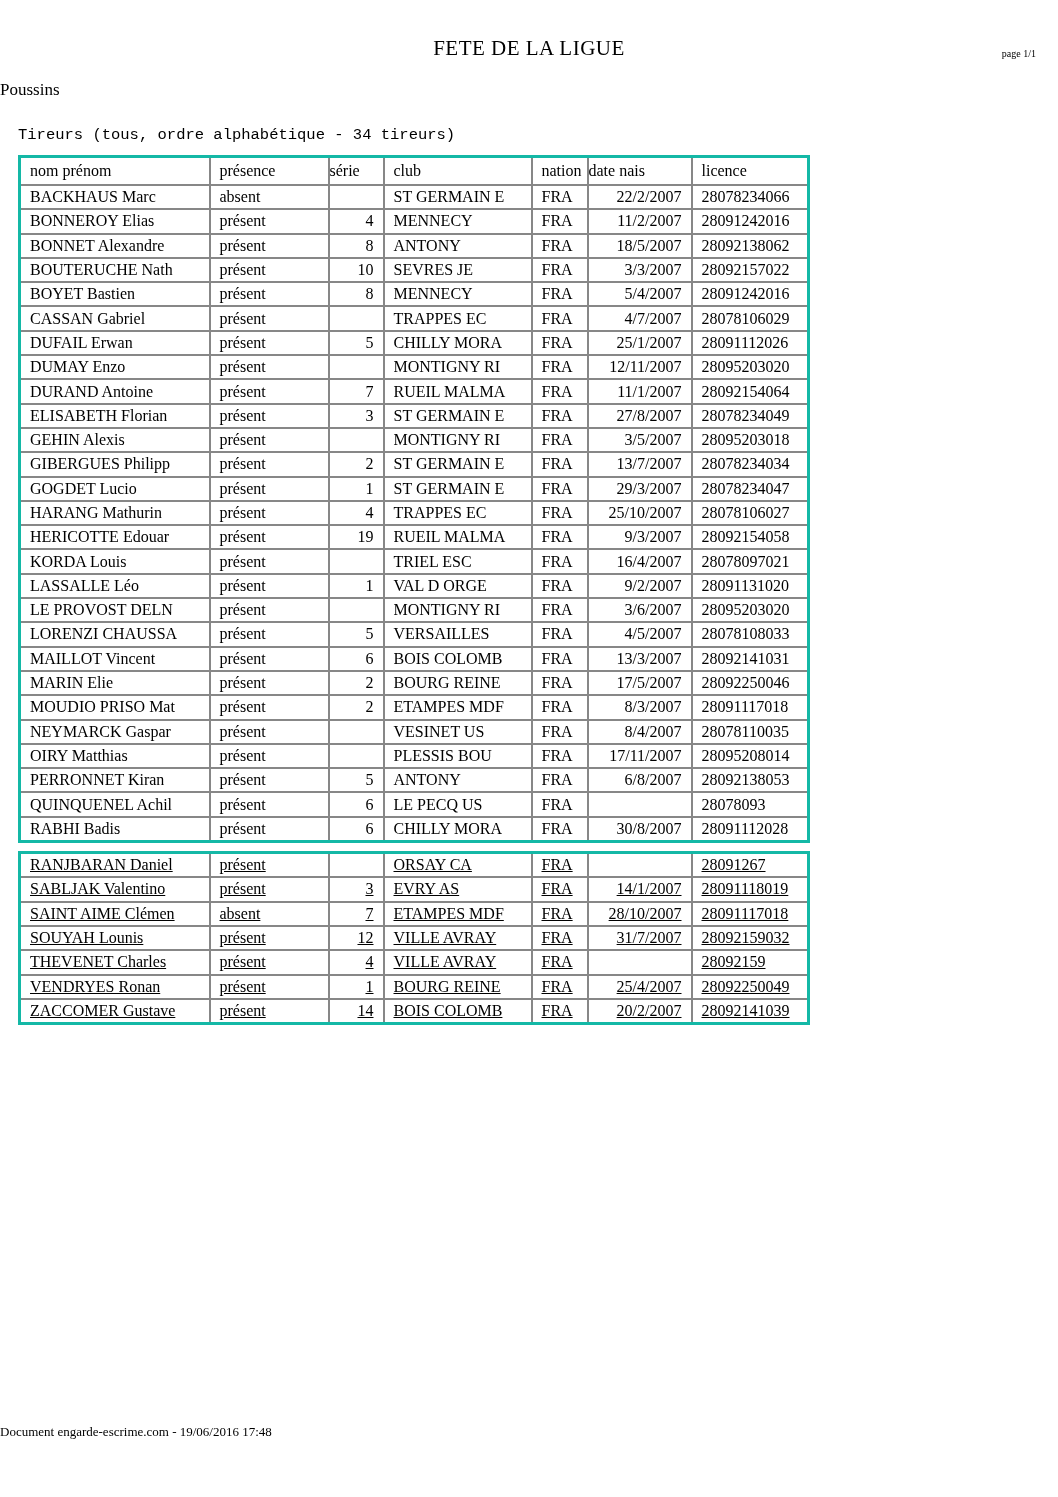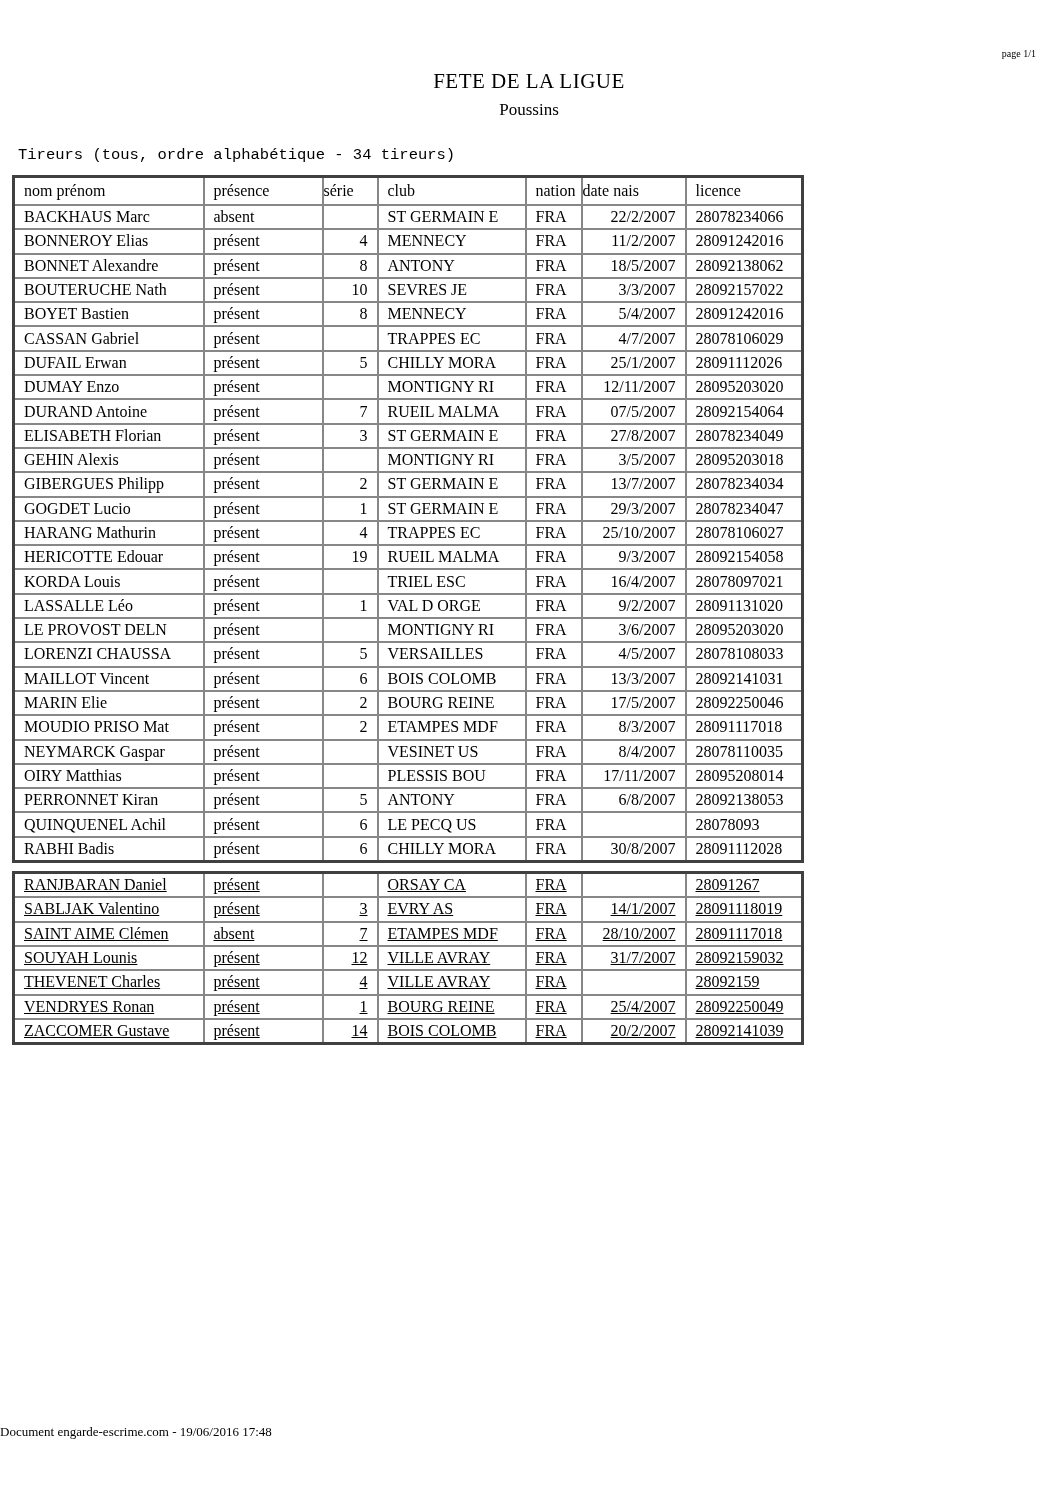--- a/index.html
+++ b/index.html
@@ -17,39 +17,39 @@
     overflow: hidden;
   }
   .page-number {
     position: absolute;
     top: 48px;
     right: 22px;
     font-size: 10px;
   }
   .title {
     text-align: center;
-    padding-top: 69px;
+    padding-top: 36px;
     font-size: 21px;
     letter-spacing: 0.5px;
   }
   .subtitle {
-    text-align: center;
+    text-align: left;
     font-size: 17px;
-    margin-top: 6px;
+    margin-top: 19px;
   }
   .section-label {
     margin: 26px 0 0 18px;
     font-size: 15.5px;
     font-family: Liberation Mono, monospace;
   }
   table.fencers {
     border-collapse: collapse;
     table-layout: fixed;
-    margin-left: 12px;
-    border: 3px solid #404040;
+    margin-left: 18px;
+    border: 3px solid #14b8a6;
     background: #ffffff;
   }
   table.seg1 { margin-top: 11px; }
   table.seg2 { margin-top: 8px; text-decoration: underline; }
   table.fencers th, table.fencers td {
     border: 2px solid #878787;
     font-weight: normal;
     font-size: 16px;
     white-space: nowrap;
     overflow: hidden;
@@ -181,21 +181,21 @@
           <td class="a-left">FRA</td>
           <td class="a-right">12/11/2007</td>
           <td class="a-left">28095203020</td>
         </tr>
         <tr>
           <td class="a-left">DURAND Antoine</td>
           <td class="a-left">présent</td>
           <td class="a-right">7</td>
           <td class="a-left">RUEIL MALMA</td>
           <td class="a-left">FRA</td>
-          <td class="a-right">07/5/2007</td>
+          <td class="a-right">11/1/2007</td>
           <td class="a-left">28092154064</td>
         </tr>
         <tr>
           <td class="a-left">ELISABETH Florian</td>
           <td class="a-left">présent</td>
           <td class="a-right">3</td>
           <td class="a-left">ST GERMAIN E</td>
           <td class="a-left">FRA</td>
           <td class="a-right">27/8/2007</td>
           <td class="a-left">28078234049</td>

